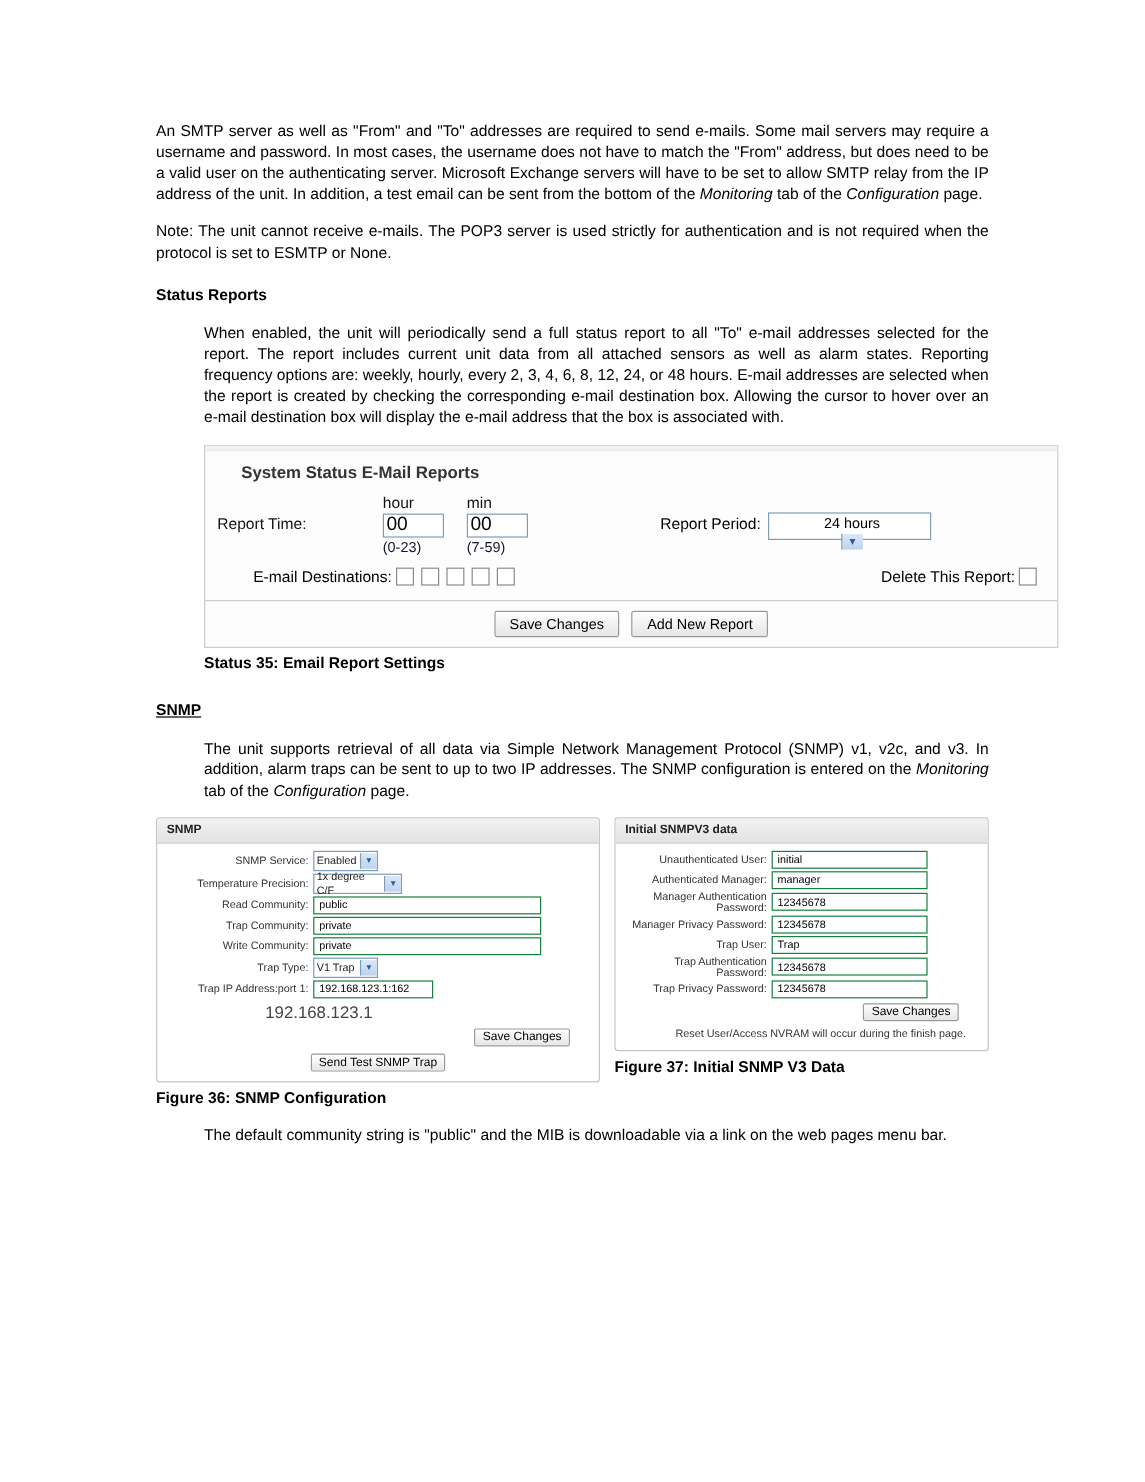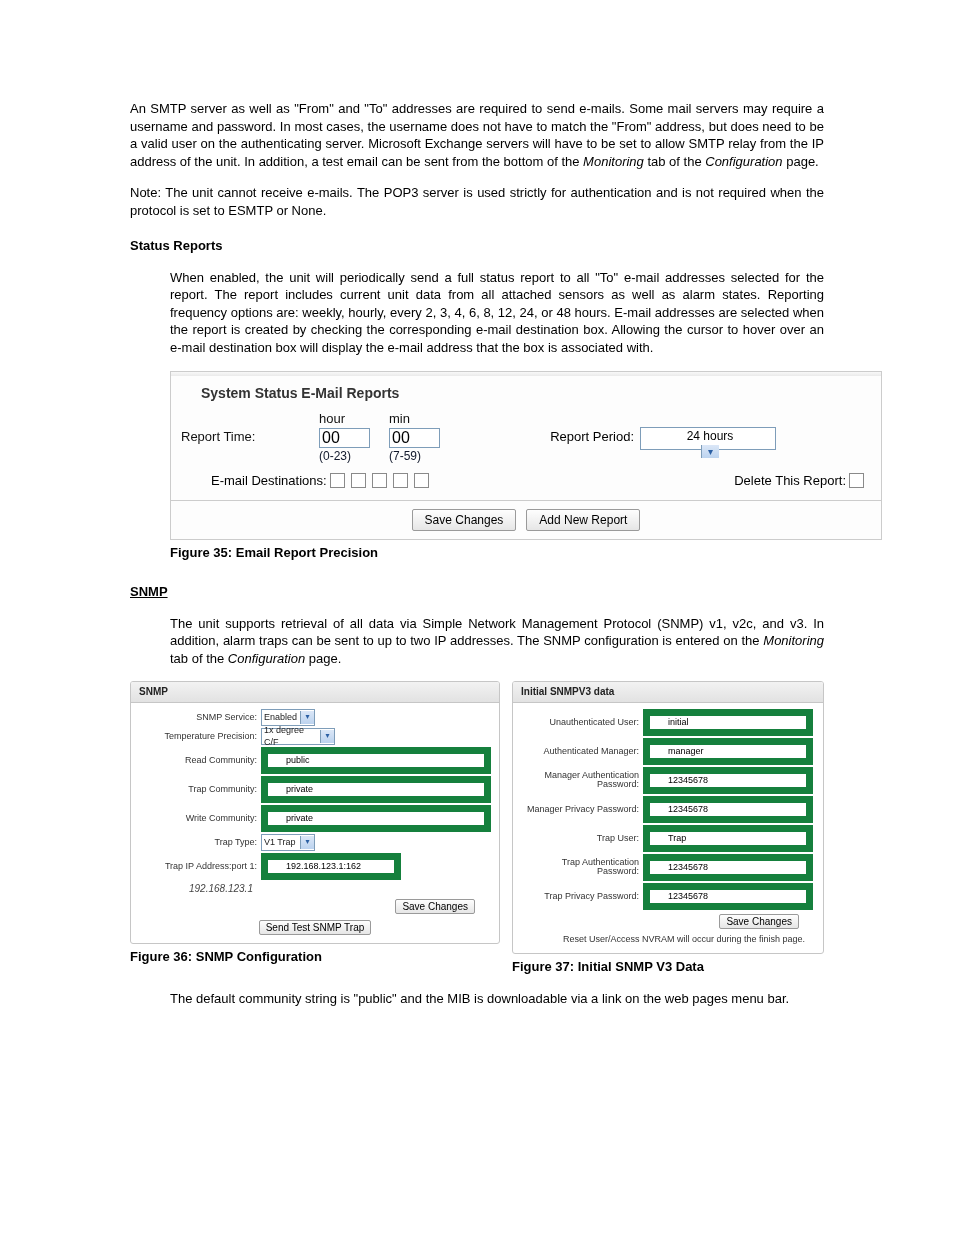--- a/index.html
+++ b/index.html
@@ -172,24 +172,24 @@
   }
   .flabel {
     width: 120px;
     text-align: right;
     padding-right: 4px;
     font-size: 9px;
     color:#333;
   }
   .flabel-r2 { line-height: 1.0; }
   .finput {
-    border:7px solid #15803d;
+    border:1px solid #15803d;
     height:13px;
     font-size:9px;
-    padding:0 18px;
+    padding:0 4px;
     background:#fff;
     flex: 0 0 auto;
   }
   .w50 { width:50px; }
   .w70 { width:70px; }
   .w90 { width:90px; }
   .w120{ width:120px; }
   .w180{ width:180px; }
   .fselect {
     border:1px solid #7e9db9;
@@ -204,21 +204,21 @@
   .fselect .arrow {
     width:13px; height:13px;
     background: linear-gradient(#dbe7f7,#bcd3ef);
     border-left:1px solid #7e9db9;
     display:flex; align-items:center; justify-content:center;
     color:#2b5fa3; font-size:8px;
   }
   .panel .actions { display:flex; justify-content:flex-end; padding-right: 18px; margin-top:4px; }
   .panel .actions-center { display:flex; justify-content:center; margin-top:6px; }
   .hint { text-align: right; font-size:9px; color:#333; padding: 4px 12px 0 0;}
-  .subaddr { margin-left:52px; font-size:10px; color:#444;font-style:italic;}
+  .subaddr { margin-left:84px; font-size:14px; color:#444;}
 
   .caption-right { text-align:left; }
 </style>
 </head>
 <body>
 
 <div class="para">
   <span>An SMTP server as well as "From" and "To" addresses are required to send e-mails.  Some mail servers may require a username and password.  In most cases, the username does not have to match the "From" address, but does need to be a valid user on the authenticating server. Microsoft Exchange servers will have to be set to allow SMTP relay from the IP address of the unit. In addition, a test email can be sent from the bottom of the </span><span class="italic">Monitoring</span><span> tab of the </span><span class="italic">Configuration</span><span> page.</span>
 </div>
 
@@ -262,21 +262,21 @@
       <span class="right">
         <span>Delete This Report:</span>
         <span class="chk"></span>
       </span>
     </div>
     <div class="fig35-buttons">
       <button class="btn">Save Changes</button>
       <button class="btn">Add New Report</button>
     </div>
   </div>
-  <div class="caption">Figure 35: Email Report Precision</div>
+  <div class="caption">Status 35: Email Report Settings</div>
 </div>
 
 <div class="heading-underline">SNMP</div>
 
 <div class="para indent">
   <span>The unit supports retrieval of all data via Simple Network Management Protocol (SNMP) v1, v2c, and v3.  In addition, alarm traps can be sent to up to two IP addresses.  The SNMP configuration is entered on the </span><span class="italic">Monitoring</span><span> tab of the </span><span class="italic">Configuration</span><span> page.</span>
 </div>
 
 <div class="fig-row indent" style="margin-left:0;">
   <div class="fig-col" style="flex:0 0 370px;">

